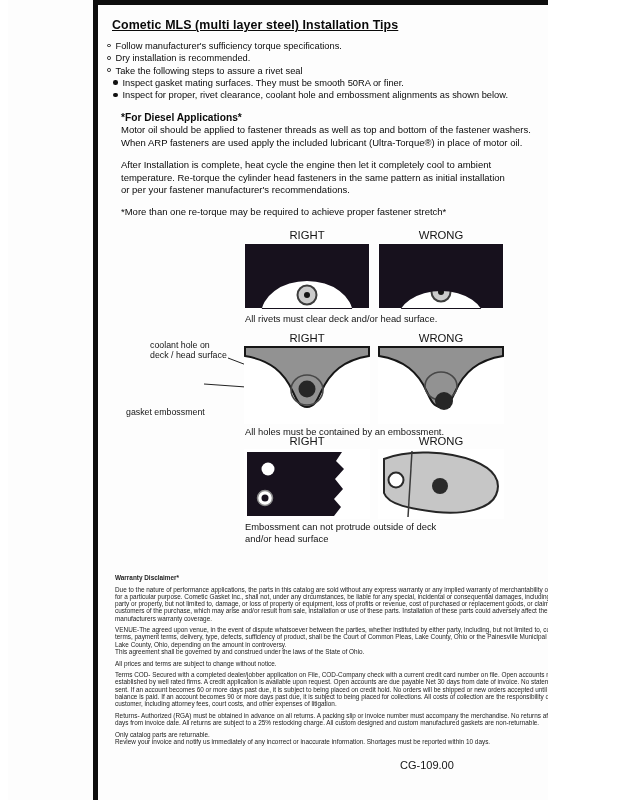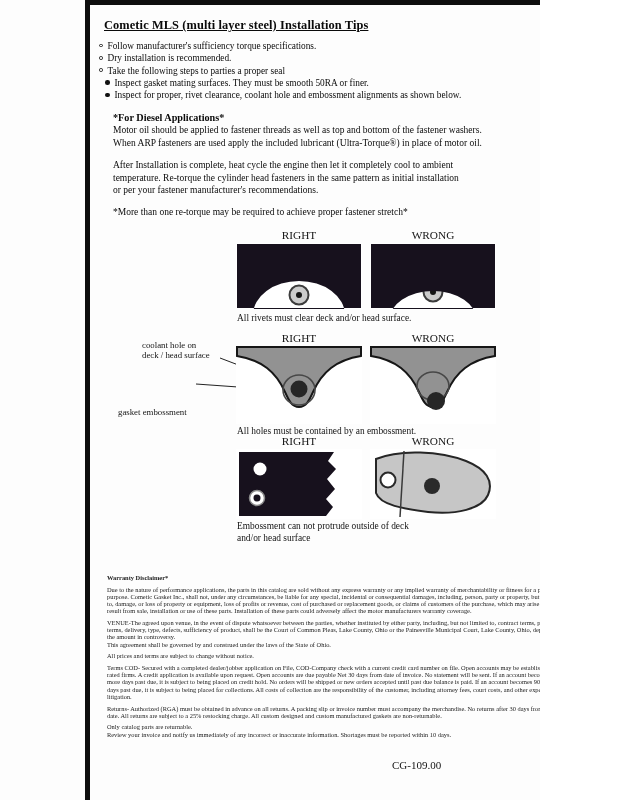--- a/index.html
+++ b/index.html
@@ -3,21 +3,21 @@
 <meta charset="utf-8">
 <style>
   * { margin:0; padding:0; box-sizing:border-box; }
   html,body { width:618px; height:800px; }
   body {
     background:#ffffff;
     font-family:"Liberation Sans", sans-serif;
     color:#0a0a0a;
     overflow:hidden;
   }
-  .page { position:absolute; left:0; top:0; width:540px; height:800px; background:#fdfdfd; overflow:hidden;font-family:Liberation Serif, serif; }
+  .page { position:absolute; left:8px; top:0; width:540px; height:800px; background:#fdfdfd; overflow:hidden; }
 
   .bar-left { position:absolute; left:85px; top:0; width:5px; height:800px; background:#0e0e0e; }
   .bar-top  { position:absolute; left:85px; top:0; width:533px; height:5px; background:#0e0e0e; }
 
   .title {
     position:absolute; left:104px; top:18px;
     font-size:12.4px; font-weight:bold; text-decoration:underline; letter-spacing:0.1px;
   }
 
   .bullets { position:absolute; left:99px; top:40px; width:485px; font-size:9.3px; line-height:12.3px; }
@@ -56,21 +56,21 @@
     <div class="b-row">
       <span class="b-dot"></span>
       <span>Follow manufacturer's sufficiency torque specifications.</span>
     </div>
     <div class="b-row">
       <span class="b-dot"></span>
       <span>Dry installation is recommended.</span>
     </div>
     <div class="b-row">
       <span class="b-dot"></span>
-      <span>Take the following steps to parties a proper seal</span>
+      <span>Take the following steps to assure a rivet seal</span>
     </div>
     <div class="b-row b-sub">
       <span class="b-fill"></span>
       <span>Inspect gasket mating surfaces.  They must be smooth 50RA or finer.</span>
     </div>
     <div class="b-row b-sub">
       <span class="b-fill"></span>
       <span>Inspect for proper, rivet clearance, coolant hole and embossment alignments as shown below.</span>
     </div>
   </div>

